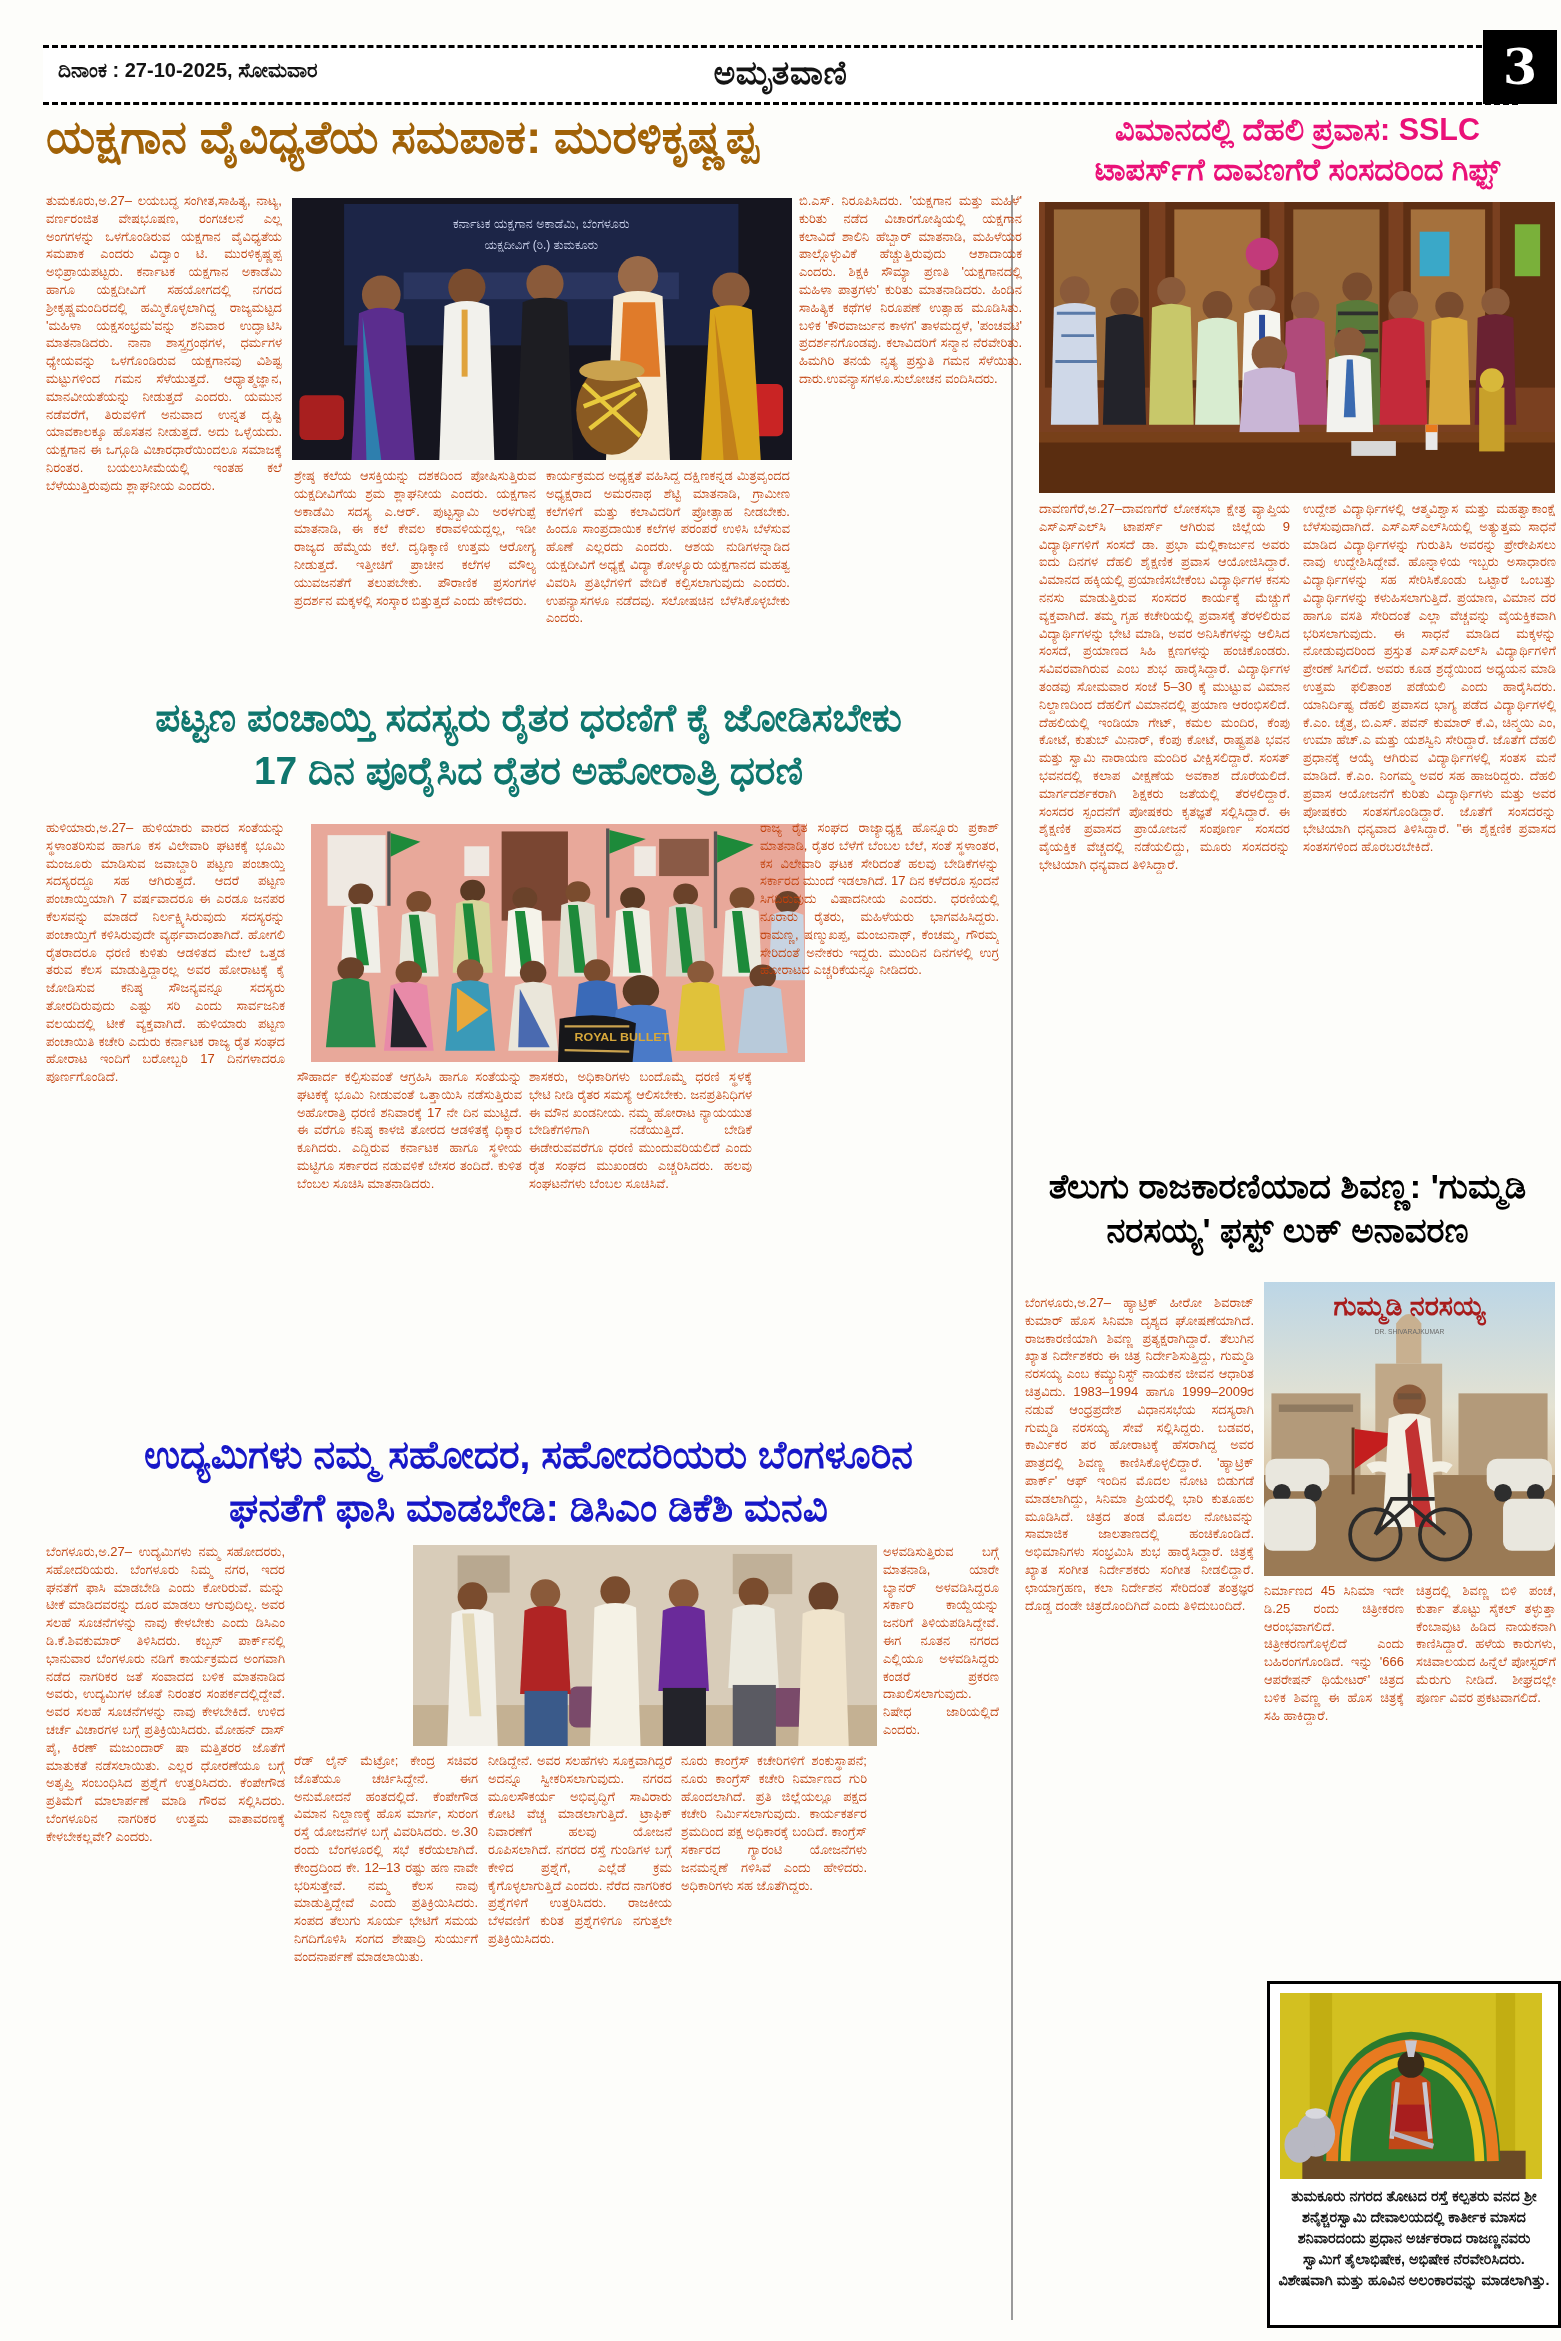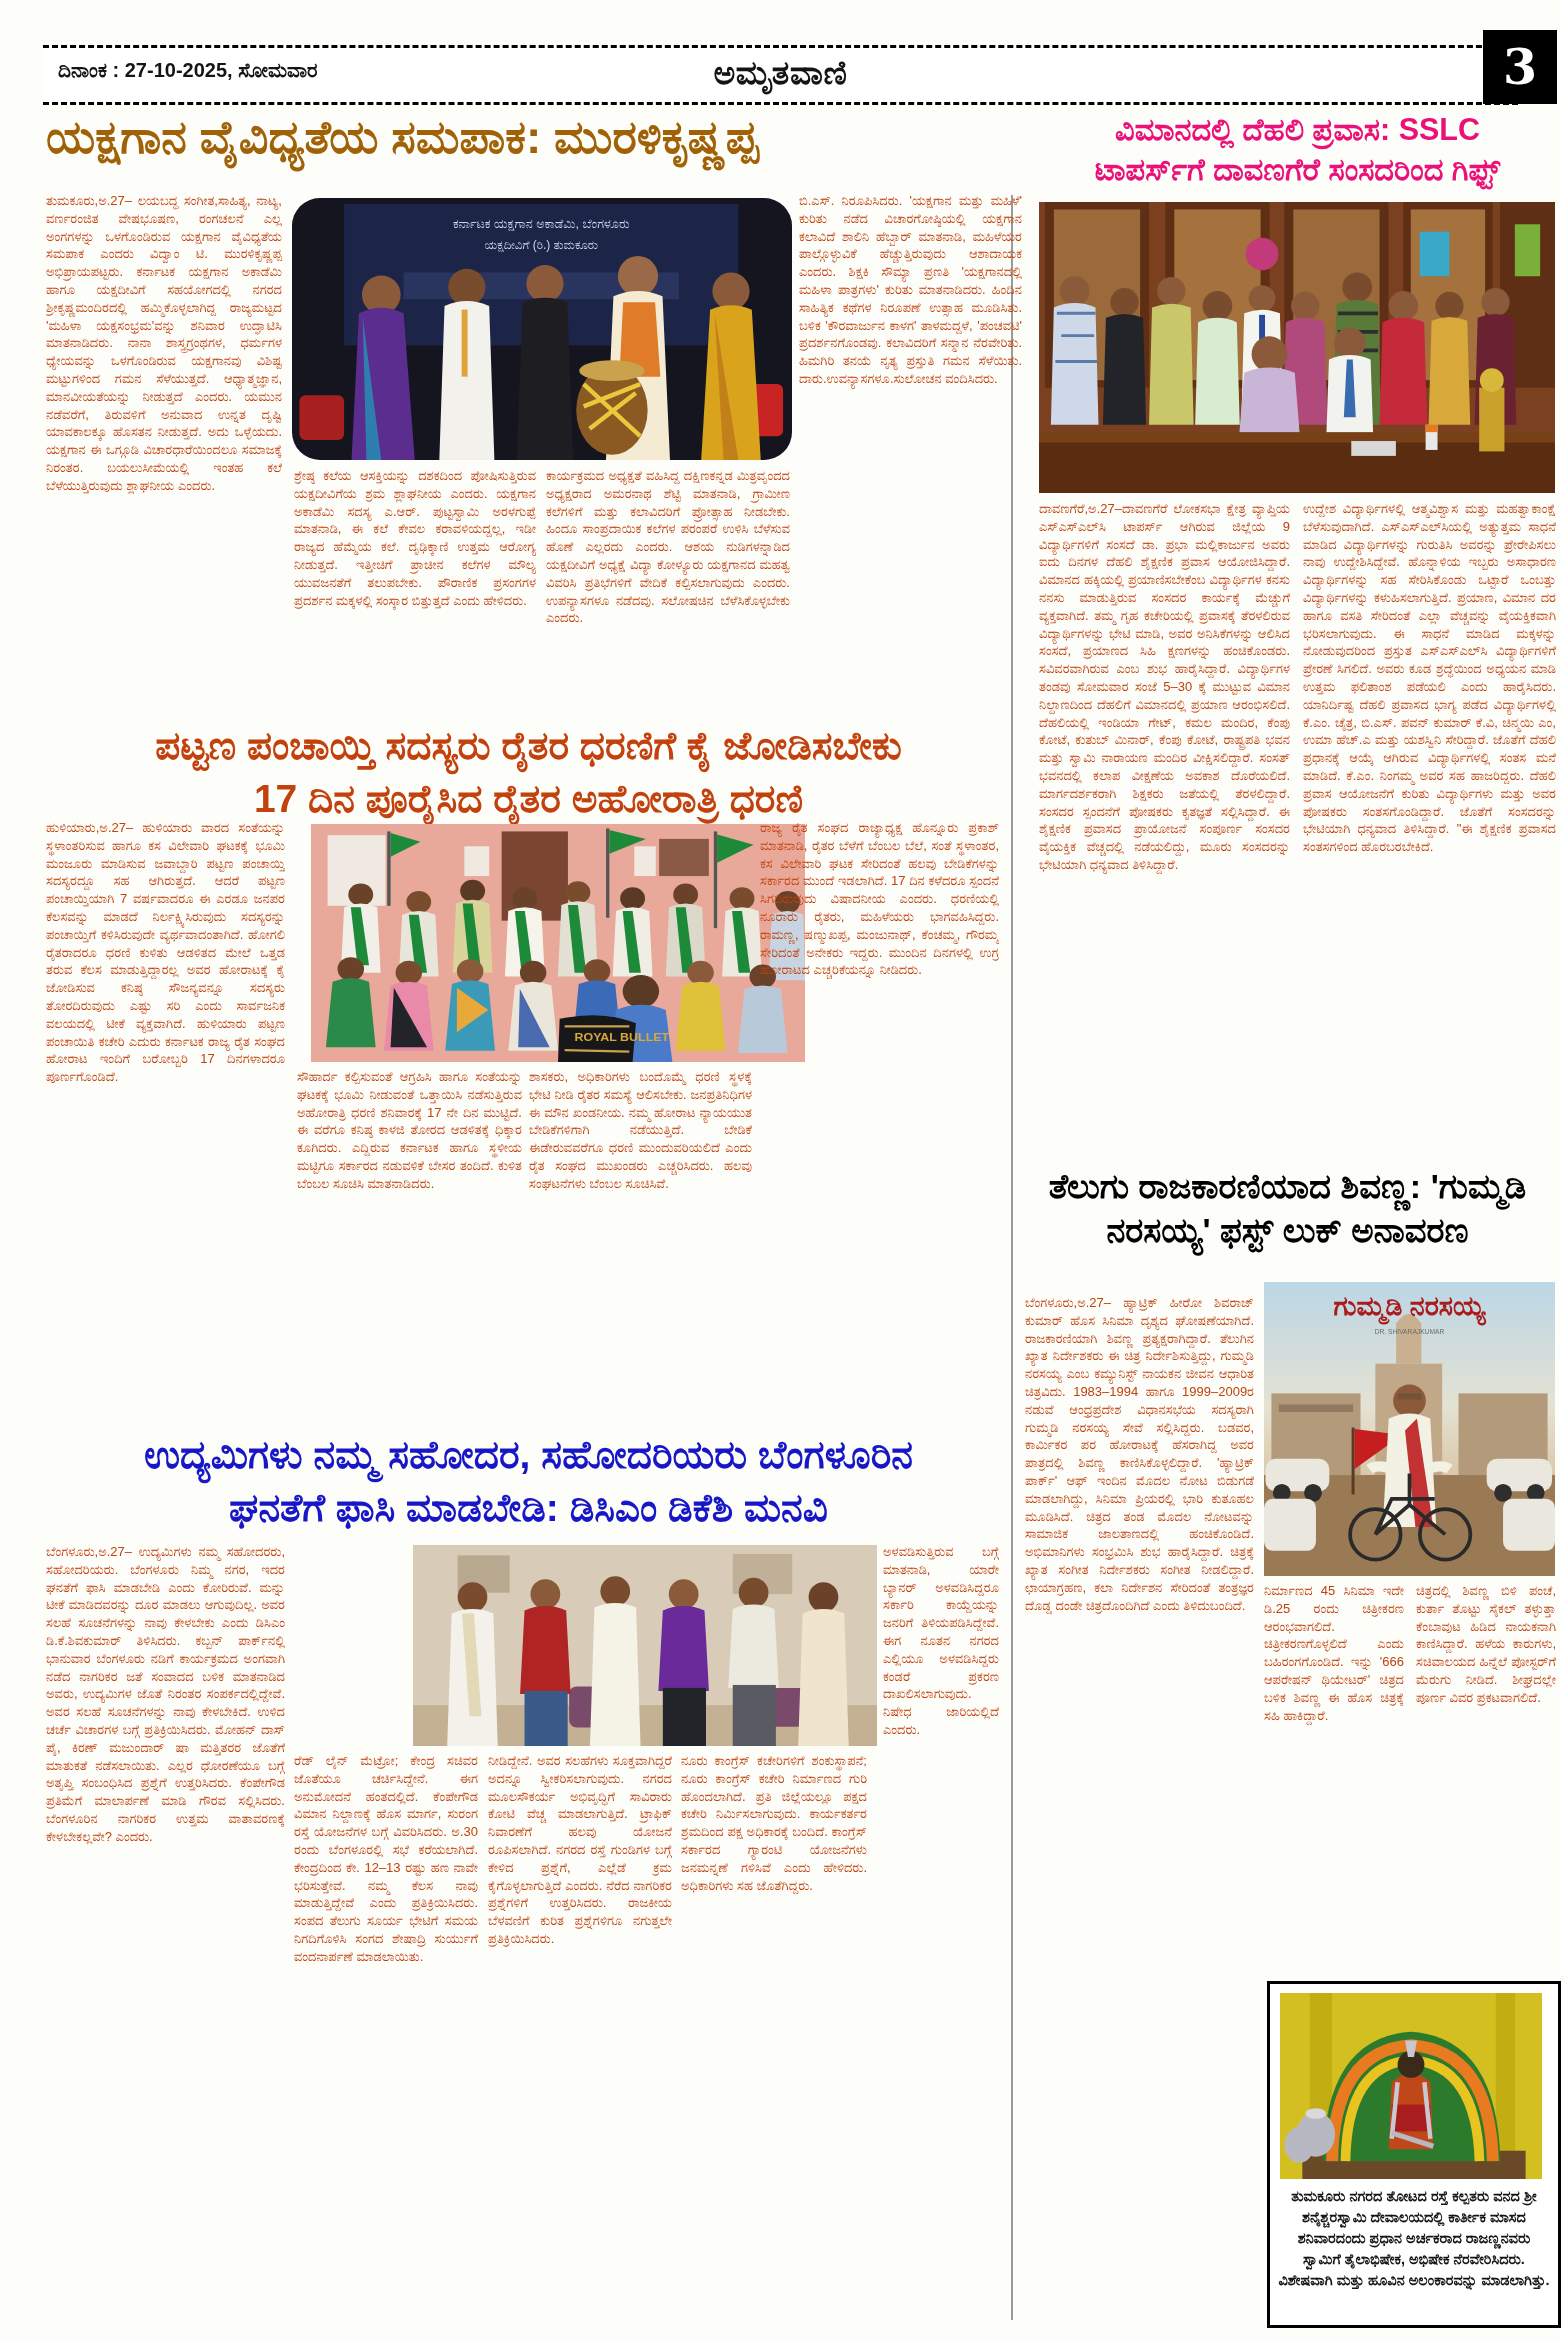--- a/index.html
+++ b/index.html
@@ -10,21 +10,21 @@
         border-top:3px dashed #000;border-bottom:3px dashed #000;background:#fff;}
   #date{position:absolute;left:58px;top:59px;font-size:20px;font-weight:bold;}
   #masthead{position:absolute;left:0;right:0;top:54px;text-align:center;font-size:33px;font-weight:bold;letter-spacing:0.7px;}
   #pagebox{position:absolute;left:1483px;top:30px;width:74px;height:74px;background:#000;color:#fff;
            display:flex;align-items:center;justify-content:center;font-family:"DejaVu Serif",serif;
            font-size:49px;font-weight:bold;}
   
   .hl{position:absolute;font-weight:bold;line-height:1.12;}
   #hl-yaksha{left:46px;top:112px;width:981px;font-size:46px;color:#a16207;}
   #hl-sslc{left:1038px;top:110px;width:519px;text-align:center;font-size:30.5px;color:#ea1178;line-height:1.3;}
-  #hl-farm{left:46px;top:720px;width:965px;text-align:center;font-size:39px;color:#c2410c;line-height:1.35;}
+  #hl-farm{left:46px;top:692px;width:965px;text-align:center;font-size:39px;color:#0f766e;line-height:1.35;}
   #hl-dcm{left:46px;top:1429px;width:965px;text-align:center;font-size:39px;color:#1717c8;line-height:1.35;}
   #hl-telugu{left:1016px;top:1164px;width:543px;text-align:center;font-size:34px;color:#000000;line-height:1.3;}
   
   .col{position:absolute;text-align:justify;font-size:13px;line-height:1.37;overflow:hidden;color:#c2410c;}
   .photo{position:absolute;overflow:hidden;background:#ccc;}
   .photo svg{display:block;width:100%;height:100%;}
   #vrule{position:absolute;left:1011px;top:195px;width:1.5px;height:2125px;background:#9a9a9a;}
   
   #idolbox{position:absolute;left:1267px;top:1981px;width:288px;height:341px;border:3.7px solid #000;background:#fff;}
   #idolcap{position:absolute;left:7.4px;right:7.4px;top:202px;text-align:center;font-size:14.5px;font-weight:bold;line-height:1.45;}
@@ -56,21 +56,21 @@
   </div>
   <div id="hl-telugu" class="hl">
     <div>ತೆಲುಗು ರಾಜಕಾರಣಿಯಾದ ಶಿವಣ್ಣ: 'ಗುಮ್ಮಡಿ</div>
     <div>ನರಸಯ್ಯ' ಫಸ್ಟ್ ಲುಕ್ ಅನಾವರಣ</div>
   </div>
 
   <div id="vrule"></div>
 
   <div class="col" style="left:46px;top:192px;width:236px;height:504px;">ತುಮಕೂರು,ಅ.27– ಲಯಬದ್ಧ ಸಂಗೀತ,ಸಾಹಿತ್ಯ, ನಾಟ್ಯ, ವರ್ಣರಂಜಿತ ವೇಷಭೂಷಣ, ರಂಗಚಲನೆ ಎಲ್ಲ ಅಂಗಗಳನ್ನು ಒಳಗೊಂಡಿರುವ ಯಕ್ಷಗಾನ ವೈವಿಧ್ಯತೆಯ ಸಮಪಾಕ ಎಂದರು ವಿದ್ವಾಂ ಟಿ. ಮುರಳಿಕೃಷ್ಣಪ್ಪ ಅಭಿಪ್ರಾಯಪಟ್ಟರು. ಕರ್ನಾಟಕ ಯಕ್ಷಗಾನ ಅಕಾಡೆಮಿ ಹಾಗೂ ಯಕ್ಷದೀವಿಗೆ ಸಹಯೋಗದಲ್ಲಿ ನಗರದ ಶ್ರೀಕೃಷ್ಣಮಂದಿರದಲ್ಲಿ ಹಮ್ಮಿಕೊಳ್ಳಲಾಗಿದ್ದ ರಾಜ್ಯಮಟ್ಟದ 'ಮಹಿಳಾ ಯಕ್ಷಸಂಭ್ರಮ'ವನ್ನು ಶನಿವಾರ ಉದ್ಘಾಟಿಸಿ ಮಾತನಾಡಿದರು. ನಾನಾ ಶಾಸ್ತ್ರಗ್ರಂಥಗಳ, ಧರ್ಮಗಳ ಧ್ಯೇಯವನ್ನು ಒಳಗೊಂಡಿರುವ ಯಕ್ಷಗಾನವು ವಿಶಿಷ್ಟ ಮಟ್ಟುಗಳಿಂದ ಗಮನ ಸೆಳೆಯುತ್ತದೆ. ಆಧ್ಯಾತ್ಮಜ್ಞಾನ, ಮಾನವೀಯತೆಯನ್ನು ನೀಡುತ್ತದೆ ಎಂದರು. ಯಮುನ ನಡೆವರೆಗೆ, ತಿರುವಳಿಗೆ ಅನುವಾದ ಉನ್ನತ ದೃಷ್ಟಿ ಯಾವಕಾಲಕ್ಕೂ ಹೊಸತನ ನೀಡುತ್ತದೆ. ಅದು ಒಳ್ಳೆಯದು. ಯಕ್ಷಗಾನ ಈ ಒಗ್ಗೂಡಿ ವಿಚಾರಧಾರೆಯಿಂದಲೂ ಸಮಾಜಕ್ಕೆ ನಿರಂತರ. ಬಯಲುಸೀಮೆಯಲ್ಲಿ ಇಂತಹ ಕಲೆ ಬೆಳೆಯುತ್ತಿರುವುದು ಶ್ಲಾಘನೀಯ ಎಂದರು.</div>
 
-  <div class="photo" style="left:292px;top:198px;width:500px;height:262px;border-radius:28px;">
+  <div class="photo" style="left:292px;top:198px;width:500px;height:262px;">
     <svg viewBox="0 0 672 352" preserveAspectRatio="none">
       <rect width="672" height="352" fill="#15151f"></rect>
       <rect x="70" y="8" width="530" height="190" fill="#1c2547"></rect>
       <text x="335" y="40" fill="#cdd4ee" font-size="17" text-anchor="middle">ಕರ್ನಾಟಕ ಯಕ್ಷಗಾನ ಅಕಾಡೆಮಿ, ಬೆಂಗಳೂರು</text>
       <text x="335" y="68" fill="#cdd4ee" font-size="16" text-anchor="middle">ಯಕ್ಷದೀವಿಗೆ (ರಿ.) ತುಮಕೂರು</text>
       <rect x="150" y="100" width="370" height="36" fill="#2a355f"></rect>
 
       <rect x="580" y="250" width="80" height="70" rx="8" fill="#c92424"></rect>
       <rect x="10" y="265" width="60" height="60" rx="8" fill="#a81f1f"></rect>
 

